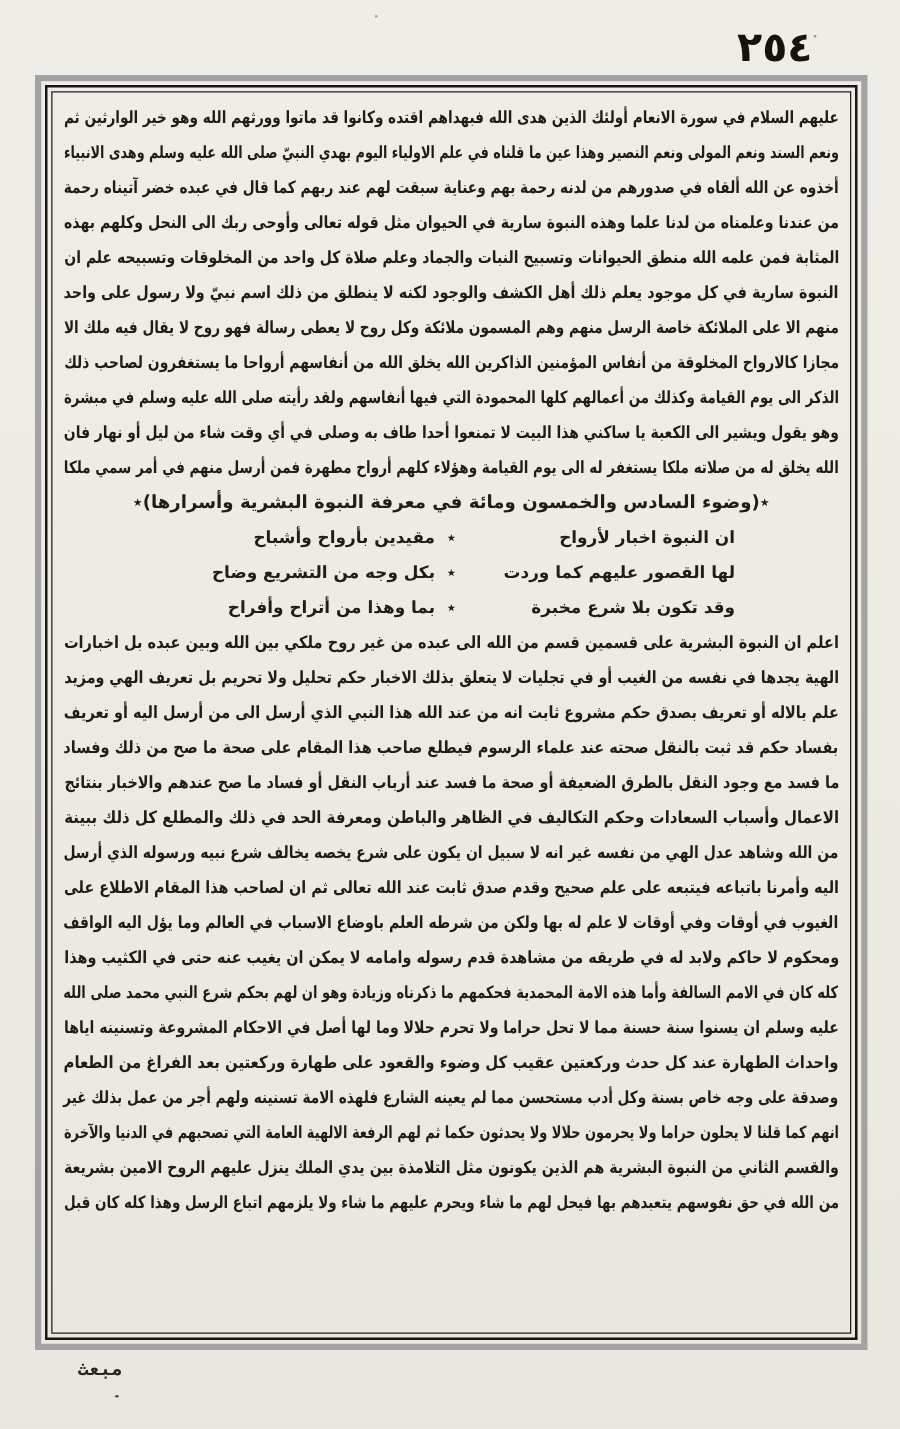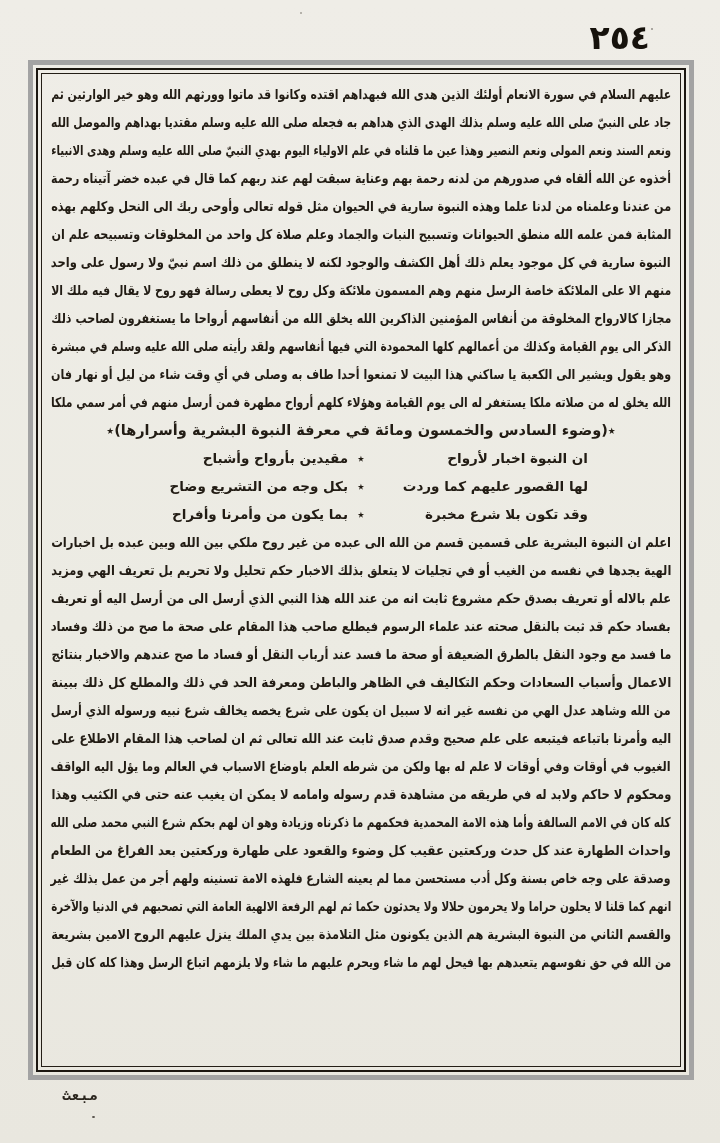--- a/index.html
+++ b/index.html
@@ -112,21 +112,20 @@
 <div class="page-number">٢٥٤</div>
 
 <div class="frame-outer">
   <div class="frame-mid">
     <div class="frame-inner">
       <div class="text-area">
 
         <div>
 
         <div class="line"><span class="ln" style="transform: scaleX(0.807144);">عليهم السلام في سورة الانعام أولئك الذين هدى الله فبهداهم اقتده وكانوا قد ماتوا وورثهم الله وهو خير الوارثين ثم</span></div>
-            <div class="line"><span class="ln" style="transform: scaleX(0.786693);">جاد على النبيّ صلى الله عليه وسلم بذلك الهدى الذي هداهم به فجعله صلى الله عليه وسلم مقتديا بهداهم والموصل الله</span></div>
             <div class="line"><span class="ln" style="transform: scaleX(0.755925);">ونعم السند ونعم المولى ونعم النصير وهذا عين ما قلناه في علم الاولياء اليوم بهدي النبيّ صلى الله عليه وسلم وهدى الانبياء</span></div>
             <div class="line"><span class="ln" style="transform: scaleX(0.811502);">أخذوه عن الله ألقاه في صدورهم من لدنه رحمة بهم وعناية سبقت لهم عند ربهم كما قال في عبده خضر آتيناه رحمة</span></div>
             <div class="line"><span class="ln" style="transform: scaleX(0.835386);">من عندنا وعلمناه من لدنا علما وهذه النبوة سارية في الحيوان مثل قوله تعالى وأوحى ربك الى النحل وكلهم بهذه</span></div>
             <div class="line"><span class="ln" style="transform: scaleX(0.828392);">المثابة فمن علمه الله منطق الحيوانات وتسبيح النبات والجماد وعلم صلاة كل واحد من المخلوقات وتسبيحه علم ان</span></div>
             <div class="line"><span class="ln" style="transform: scaleX(0.851904);">النبوة سارية في كل موجود يعلم ذلك أهل الكشف والوجود لكنه لا ينطلق من ذلك اسم نبيّ ولا رسول على واحد</span></div>
             <div class="line"><span class="ln" style="transform: scaleX(0.807144);">منهم الا على الملائكة خاصة الرسل منهم وهم المسمون ملائكة وكل روح لا يعطى رسالة فهو روح لا يقال فيه ملك الا</span></div>
             <div class="line"><span class="ln" style="transform: scaleX(0.821906);">مجازا كالارواح المخلوقة من أنفاس المؤمنين الذاكرين الله يخلق الله من أنفاسهم أرواحا ما يستغفرون لصاحب ذلك</span></div>
             <div class="line"><span class="ln" style="transform: scaleX(0.790627);">الذكر الى يوم القيامة وكذلك من أعمالهم كلها المحمودة التي فيها أنفاسهم ولقد رأيته صلى الله عليه وسلم في مبشرة</span></div>
             <div class="line"><span class="ln" style="transform: scaleX(0.822179);">وهو يقول ويشير الى الكعبة يا ساكني هذا البيت لا تمنعوا أحدا طاف به وصلى في أي وقت شاء من ليل أو نهار فان</span></div>
             <div class="line"><span class="ln" style="transform: scaleX(0.800969);">الله يخلق له من صلاته ملكا يستغفر له الى يوم القيامة وهؤلاء كلهم أرواح مطهرة فمن أرسل منهم في أمر سمي ملكا</span></div>
@@ -142,37 +141,38 @@
             <span class="hemistich">مقيدين بأرواح وأشباح</span>
           </div>
             <div class="verse">
             <span class="hemistich">لها القصور عليهم كما وردت</span>
             <span class="verse-sep">٭</span>
             <span class="hemistich">بكل وجه من التشريع وضاح</span>
           </div>
             <div class="verse">
             <span class="hemistich">وقد تكون بلا شرع مخبرة</span>
             <span class="verse-sep">٭</span>
-            <span class="hemistich">بما يكون من وأمرنا وأفراح</span>
+            <span class="hemistich">بما وهذا من أتراح وأفراح</span>
           </div>
           </div>
 
         <div>
 
         <div class="line"><span class="ln" style="transform: scaleX(0.864563);">اعلم ان النبوة البشرية على قسمين قسم من الله الى عبده من غير روح ملكي بين الله وبين عبده بل اخبارات</span></div>
             <div class="line"><span class="ln" style="transform: scaleX(0.846633);">الهية يجدها في نفسه من الغيب أو في تجليات لا يتعلق بذلك الاخبار حكم تحليل ولا تحريم بل تعريف الهي ومزيد</span></div>
             <div class="line"><span class="ln" style="transform: scaleX(0.855117);">علم بالاله أو تعريف بصدق حكم مشروع ثابت انه من عند الله هذا النبي الذي أرسل الى من أرسل اليه أو تعريف</span></div>
             <div class="line"><span class="ln" style="transform: scaleX(0.861541);">بفساد حكم قد ثبت بالنقل صحته عند علماء الرسوم فيطلع صاحب هذا المقام على صحة ما صح من ذلك وفساد</span></div>
             <div class="line"><span class="ln" style="transform: scaleX(0.854583);">ما فسد مع وجود النقل بالطرق الضعيفة أو صحة ما فسد عند أرباب النقل أو فساد ما صح عندهم والاخبار بنتائج</span></div>
             <div class="line"><span class="ln" style="transform: scaleX(0.887815);">الاعمال وأسباب السعادات وحكم التكاليف في الظاهر والباطن ومعرفة الحد في ذلك والمطلع كل ذلك ببينة</span></div>
             <div class="line"><span class="ln" style="transform: scaleX(0.824794);">من الله وشاهد عدل الهي من نفسه غير انه لا سبيل ان يكون على شرع يخصه يخالف شرع نبيه ورسوله الذي أرسل</span></div>
             <div class="line"><span class="ln" style="transform: scaleX(0.851411);">اليه وأمرنا باتباعه فيتبعه على علم صحيح وقدم صدق ثابت عند الله تعالى ثم ان لصاحب هذا المقام الاطلاع على</span></div>
             <div class="line"><span class="ln" style="transform: scaleX(0.829379);">الغيوب في أوقات وفي أوقات لا علم له بها ولكن من شرطه العلم باوضاع الاسباب في العالم وما يؤل اليه الواقف</span></div>
             <div class="line"><span class="ln" style="transform: scaleX(0.853535);">ومحكوم لا حاكم ولابد له في طريقه من مشاهدة قدم رسوله وامامه لا يمكن ان يغيب عنه حتى في الكثيب وهذا</span></div>
             <div class="line"><span class="ln" style="transform: scaleX(0.774471);">كله كان في الامم السالفة وأما هذه الامة المحمدية فحكمهم ما ذكرناه وزيادة وهو ان لهم بحكم شرع النبي محمد صلى الله</span></div>
+            <div class="line"><span class="ln" style="transform: scaleX(0.834297);">عليه وسلم ان يسنوا سنة حسنة مما لا تحل حراما ولا تحرم حلالا وما لها أصل في الاحكام المشروعة وتسنينه اياها</span></div>
             <div class="line"><span class="ln" style="transform: scaleX(0.879647);">واحداث الطهارة عند كل حدث وركعتين عقيب كل وضوء والقعود على طهارة وركعتين بعد الفراغ من الطعام</span></div>
             <div class="line"><span class="ln" style="transform: scaleX(0.808822);">وصدقة على وجه خاص بسنة وكل أدب مستحسن مما لم يعينه الشارع فلهذه الامة تسنينه ولهم أجر من عمل بذلك غير</span></div>
             <div class="line"><span class="ln" style="transform: scaleX(0.765255);">انهم كما قلنا لا يحلون حراما ولا يحرمون حلالا ولا يحدثون حكما ثم لهم الرفعة الالهية العامة التي تصحبهم في الدنيا والآخرة</span></div>
             <div class="line"><span class="ln" style="transform: scaleX(0.842248);">والقسم الثاني من النبوة البشرية هم الذين يكونون مثل التلامذة بين يدي الملك ينزل عليهم الروح الامين بشريعة</span></div>
             <div class="line"><span class="ln" style="transform: scaleX(0.796643);">من الله في حق نفوسهم يتعبدهم بها فيحل لهم ما شاء ويحرم عليهم ما شاء ولا يلزمهم اتباع الرسل وهذا كله كان قبل</span></div>
           </div>
 
       </div>
     </div>
   </div>

